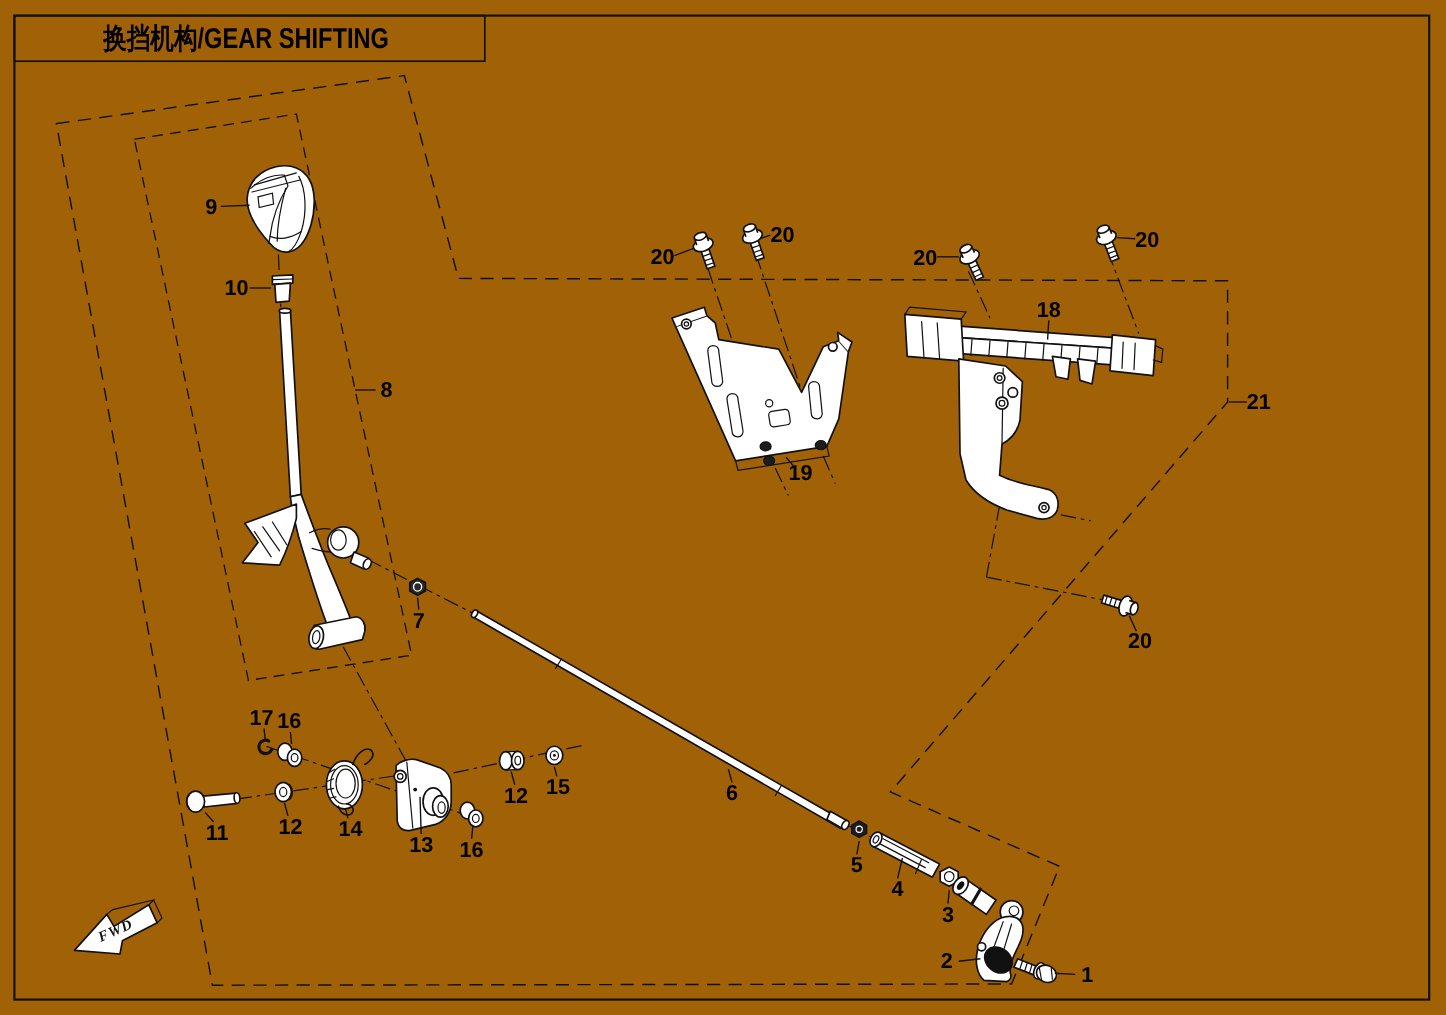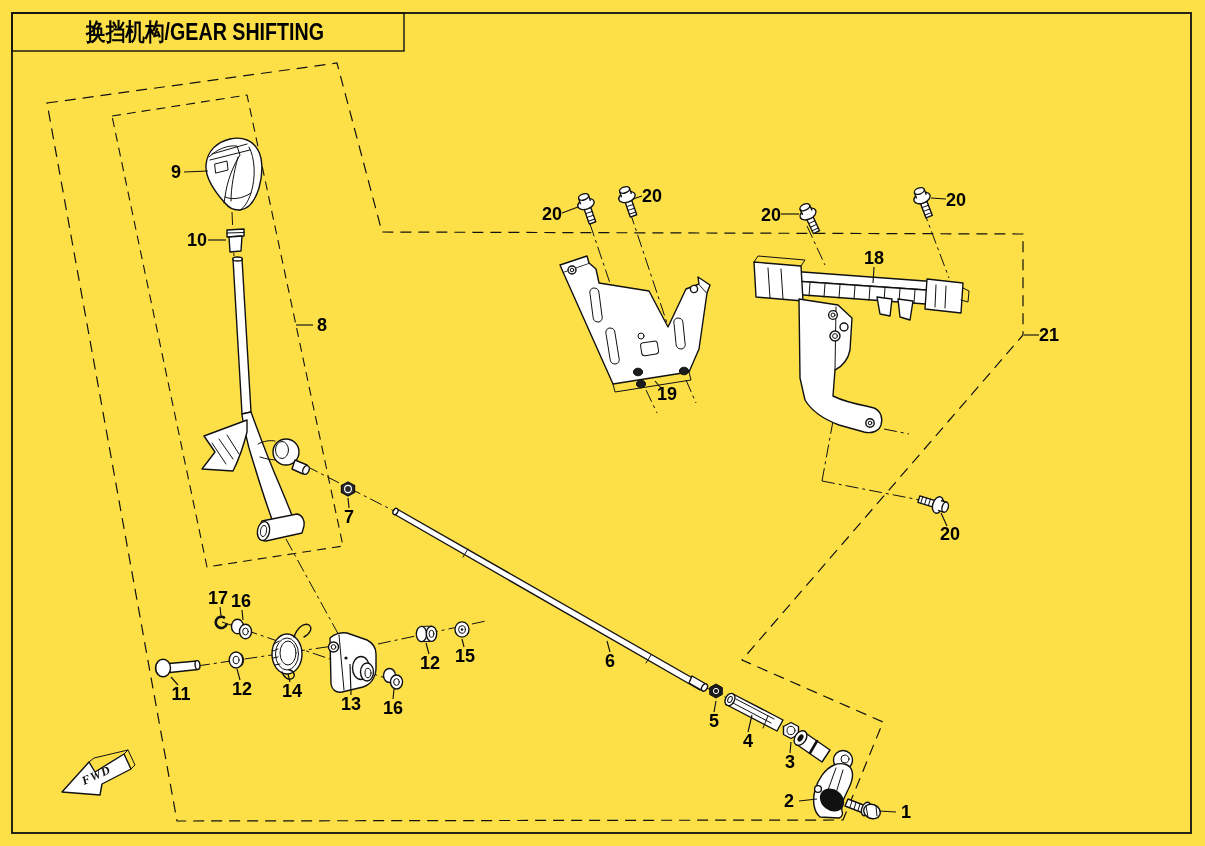--- a/index.html
+++ b/index.html
@@ -1,16 +1,16 @@
 <!DOCTYPE html>
 <html><head>
 <meta charset="utf-8">
 <style>
   html,body{margin:0;padding:0;background:#fff;}
-  .stage{position:relative;width:1205px;height:846px;background:#fde047;overflow:hidden;
+  .stage{position:relative;width:1205px;height:846px;background:#a16207;overflow:hidden;
          font-family:"Liberation Sans",sans-serif;text-align:center;}
   svg{position:absolute;left:0;top:0;}
   .ol{fill:none;stroke:#111;stroke-width:1.4;stroke-linejoin:round;stroke-linecap:round;}
   .fw{fill:#ffffff;stroke:#111;stroke-width:1.4;stroke-linejoin:round;}
   .fd{fill:#1c1c1c;stroke:#111;stroke-width:1;}
   .thin{fill:none;stroke:#111;stroke-width:1;stroke-linecap:round;}
   .cl{fill:none;stroke:#111;stroke-width:1;stroke-dasharray:13 4 3 4;}
   .bnd{fill:none;stroke:#111;stroke-width:1.2;stroke-dasharray:11 7;}
   .bnd2{fill:none;stroke:#111;stroke-width:1.1;stroke-dasharray:9 6;}
   .frame{fill:none;stroke:#111;stroke-width:1.8;}

